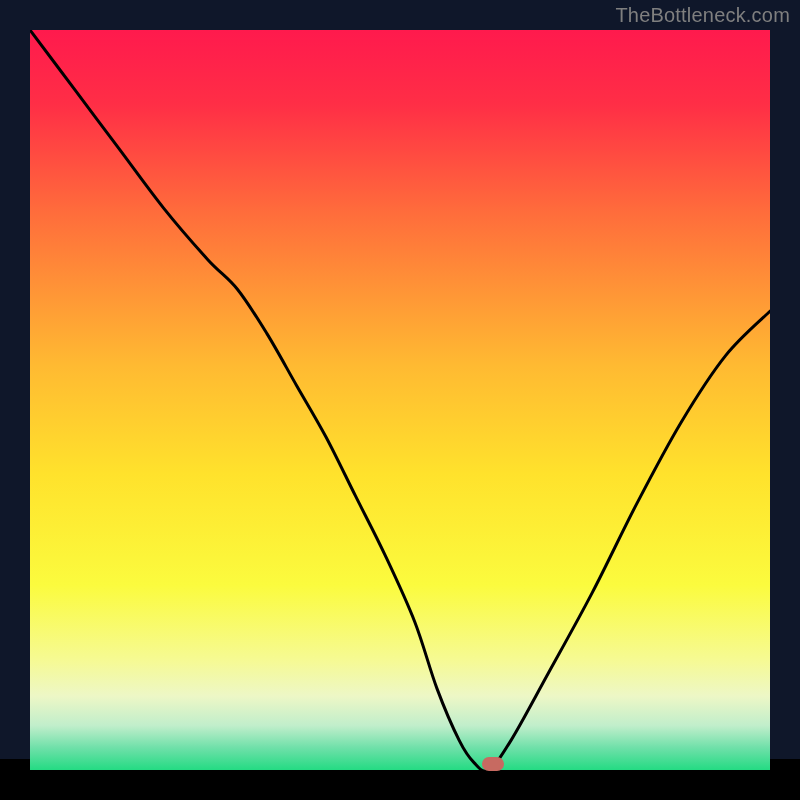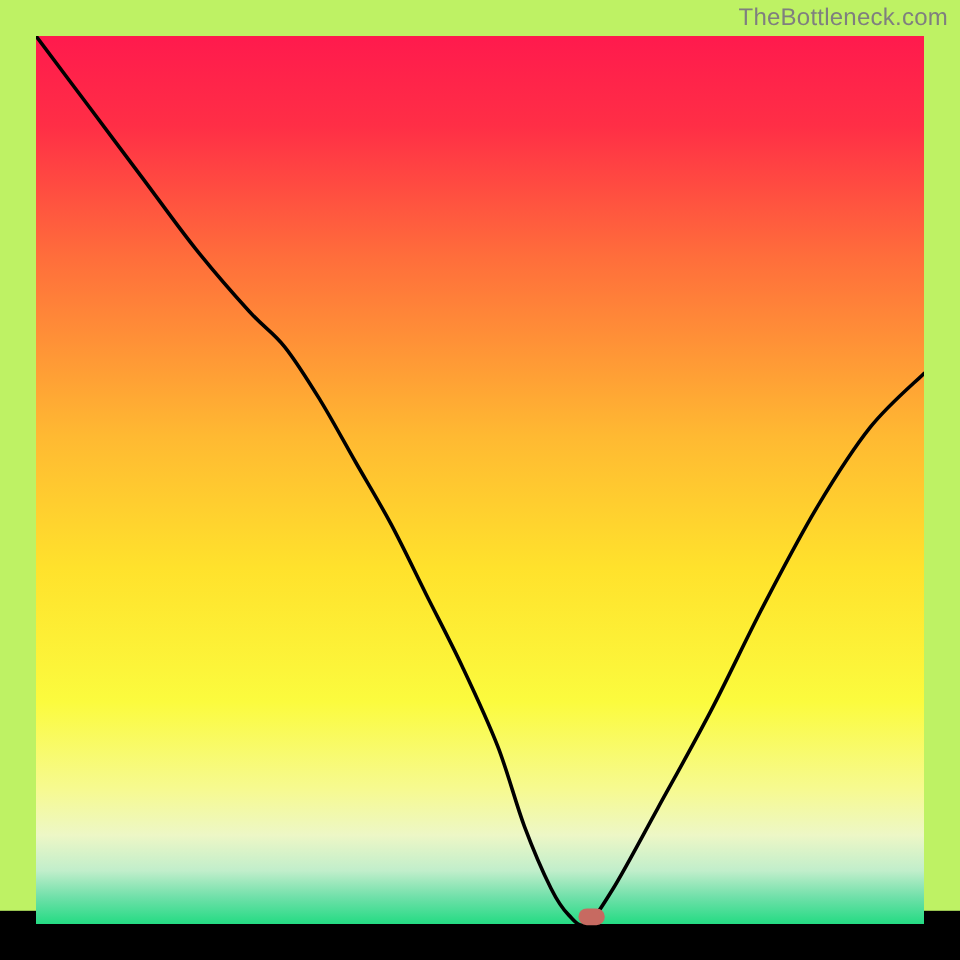--- a/index.html
+++ b/index.html
@@ -10,21 +10,21 @@
     overflow: hidden;
     background: #000000;
     font-family: Arial, Helvetica, sans-serif;
   }
   .frame {
     position: absolute;
     top: 0;
     left: 0;
     width: 800px;
     height: 759px;
-    background: #bef264;
+    background: #0f172a;
   }
   .plot-area {
     position: absolute;
     top: 30px;
     left: 30px;
     width: 740px;
     height: 740px;
   }
   .gradient {
     position: absolute;

